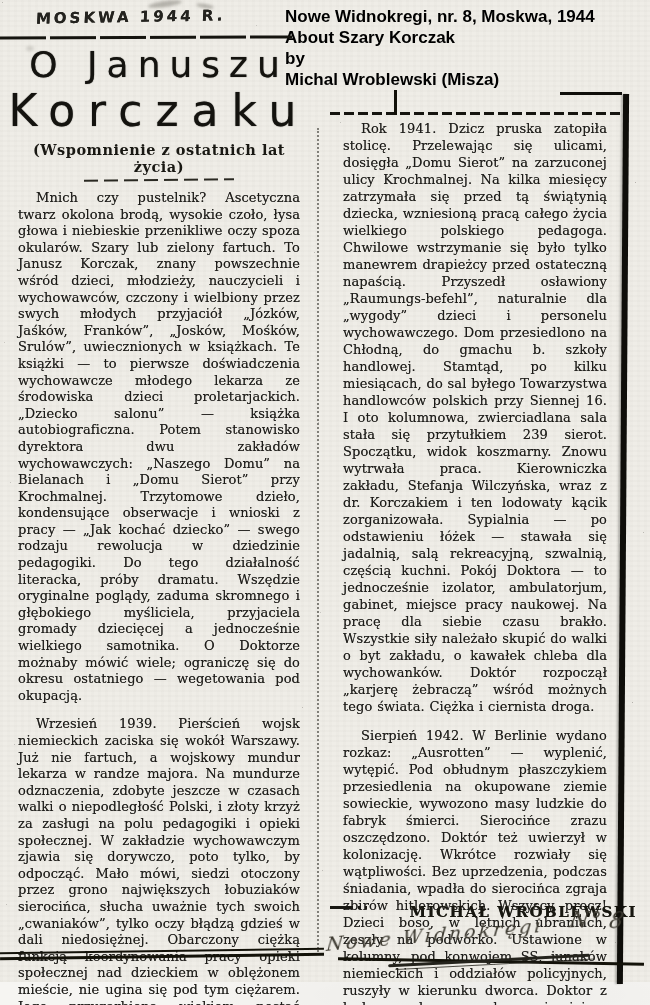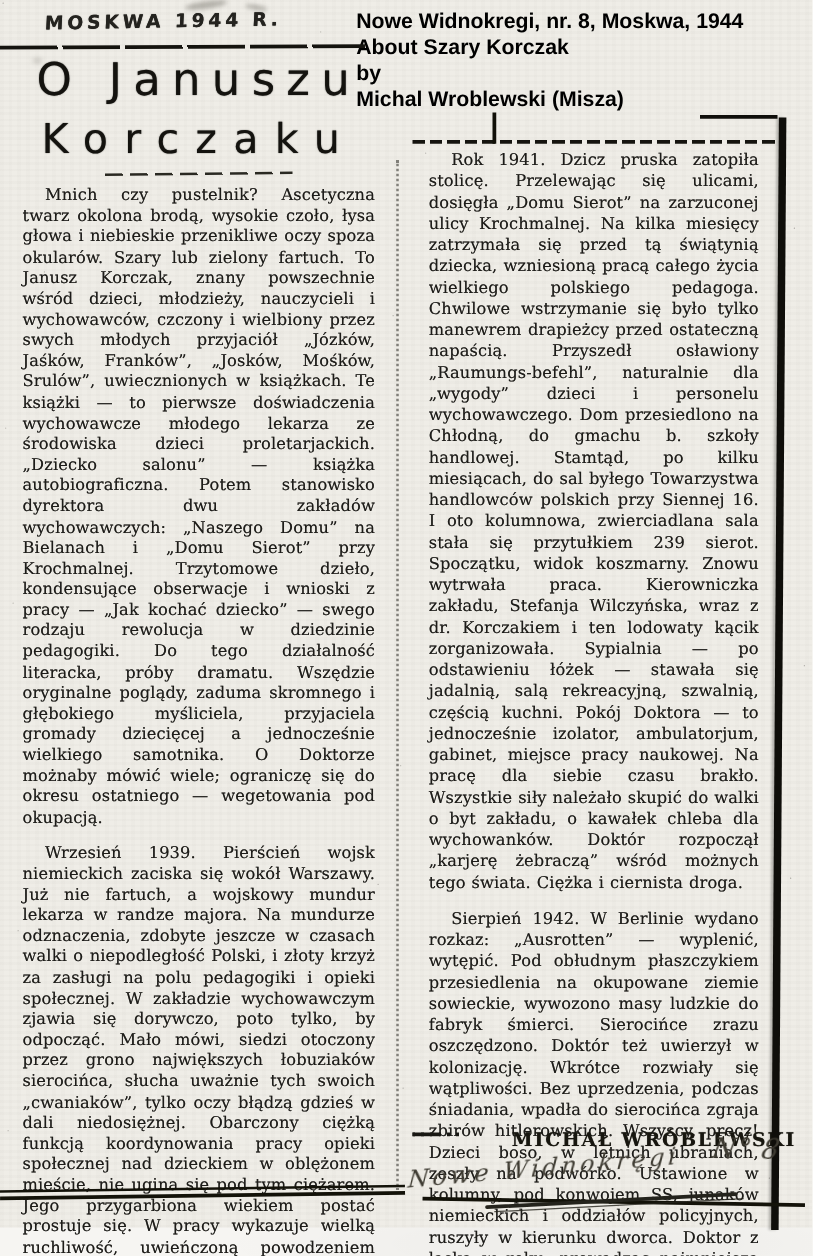--- a/index.html
+++ b/index.html
@@ -38,21 +38,21 @@
            line-height:21px; color:var(--annotation-ink);}
 
   .rule-top-left{position:absolute; left:0; top:36px; width:292px; height:3px;
         background:repeating-linear-gradient(90deg,#15140f 0 46px, transparent 46px 50px);
         transform:rotate(-.2deg);}
 
   .col-left{position:absolute; left:6px; top:42px; width:306px; color:var(--ink);}
   .headline{text-align:center; font-family:"DejaVu Sans", sans-serif; font-weight:normal;
             color:#14130f; text-shadow:0 0 1px rgba(20,19,15,.75);}
   .headline .hl1{font-size:36px; letter-spacing:9px; line-height:46px;}
-  .headline .hl2{font-size:33px; letter-spacing:13px; line-height:46px;}
+  .headline .hl2{font-size:44px; letter-spacing:13px; line-height:46px;}
   .subtitle{margin-top:7px; text-align:center; font-weight:bold; font-size:14.5px;
             letter-spacing:.5px; color:#191813;}
   .sub-underline{margin:4px auto 0; width:150px; height:2px;
         background:repeating-linear-gradient(90deg,#2a2922 0 14px, transparent 14px 20px);
         transform:rotate(-.6deg);}
   .body-text{margin:12px; padding:0; text-align:justify; font-size:13px; line-height:16.6px;
              text-indent:18px; letter-spacing:.1px; word-spacing:.5px; color:var(--ink);
              text-shadow:0 0 .5px rgba(29,28,25,.6);}
   .col-left .body-text{margin-top:9px;}
   .col-left .body-text + .body-text{margin-top:8px;}
@@ -112,20 +112,21 @@
     <div>Michal Wroblewski (Misza)</div>
   </div>
 
   <div class="rule-top-left"></div>
 
   <div class="col-left">
     <div class="headline">
       <div class="hl1">O Januszu</div>
       <div class="hl2">Korczaku</div>
     </div>
+    <div class="subtitle">(Wspomnienie z ostatnich lat życia)</div>
     <div class="sub-underline"></div>
     <p class="body-text">Mnich czy pustelnik?  Ascetyczna twarz okolona brodą, wysokie czoło, łysa głowa i niebieskie przenikliwe oczy spoza okularów. Szary lub zielony fartuch. To Janusz Korczak, znany powszechnie wśród dzieci, młodzieży, nauczycieli i wychowawców, czczony i wielbiony przez swych młodych przyjaciół „Józków, Jaśków, Franków”, „Josków, Mośków, Srulów”, uwiecznionych w książkach. Te książki — to pierwsze doświadczenia wychowawcze młodego lekarza ze środowiska dzieci proletarjackich. „Dziecko salonu” — książka autobiograficzna. Potem stanowisko dyrektora dwu zakładów wychowawczych: „Naszego Domu” na Bielanach i „Domu Sierot” przy Krochmalnej. Trzytomowe dzieło, kondensujące obserwacje i wnioski z pracy — „Jak kochać dziecko” — swego rodzaju rewolucja w dziedzinie pedagogiki. Do tego działalność literacka, próby dramatu. Wszędzie oryginalne poglądy, zaduma skromnego i głębokiego myśliciela, przyjaciela gromady dziecięcej a jednocześnie wielkiego samotnika. O Doktorze możnaby mówić wiele; ograniczę się do okresu ostatniego — wegetowania pod okupacją.</p>
     <p class="body-text">Wrzesień 1939. Pierścień wojsk niemieckich zaciska się wokół Warszawy. Już nie fartuch, a wojskowy mundur lekarza w randze majora. Na mundurze odznaczenia, zdobyte jeszcze w czasach walki o niepodległość Polski, i złoty krzyż za zasługi na polu pedagogiki i opieki społecznej. W zakładzie wychowawczym zjawia się dorywczo, poto tylko, by odpocząć. Mało mówi, siedzi otoczony przez grono największych łobuziaków sierocińca, słucha uważnie tych swoich „cwaniaków”, tylko oczy błądzą gdzieś w dali niedosiężnej. Obarczony ciężką funkcją koordynowania pracy opieki społecznej nad dzieckiem w oblężonem mieście, nie ugina się pod tym ciężarem. Jego przygarbiona wiekiem postać prostuje się. W pracy wykazuje wielką ruchliwość, uwieńczoną powodzeniem każdego poczynania. W dzień na mieście, w nocy w sypialniach dzieci. Krąży między łóżeczkami jak duch opiekuńczy, ucisza, uspokaja. A wychowańcy kiedy jest pan Doktór, czują się tak bezpiecznie, jakby pożary i odgłosy kanonady były złym snem albo straszną bajką. Zachowali ten spokój niewiarygodny i wtedy, gdy pocisk artyleryjski przebił mur i wpadł do szwalni... Przecież był z nimi pan Doktór...</p>
   </div>
 
   <div class="col-rule"></div>
   <div class="rule-top-right"></div>
   <div class="border-artifact-tick"></div>
 
   <div class="col-right">

